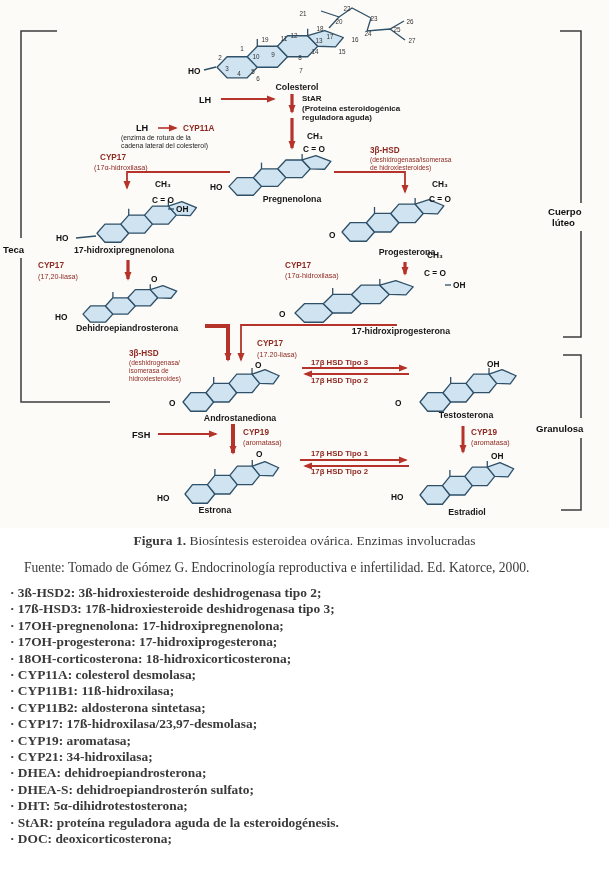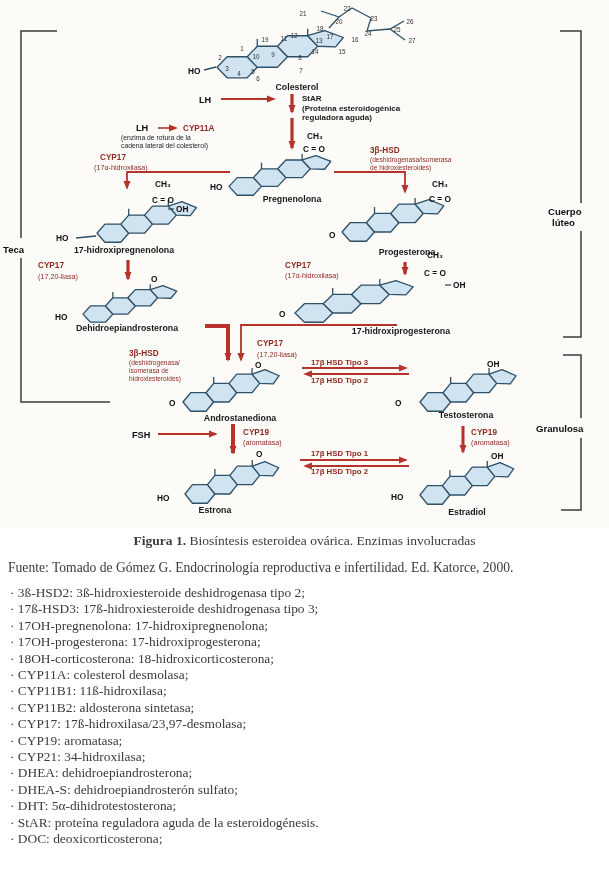--- a/index.html
+++ b/index.html
@@ -25,22 +25,22 @@
   .cnum     { font-size:6.3px; fill:#333; }
   .ring { fill:var(--fill); stroke:var(--stroke); stroke-width:1.3;
           stroke-linejoin:round; vector-effect:non-scaling-stroke; }
   .mtick { stroke:var(--stroke); stroke-width:1.3; vector-effect:non-scaling-stroke; }
   .bond { stroke:var(--stroke); stroke-width:1.3; fill:none; }
   .arrow { stroke:var(--red); fill:none; }
   .mk { fill:var(--red); }
   .bracket { stroke:var(--bracket); stroke-width:1.5; fill:none; }
   .caption { text-align:center; font-size:13.5px; color:#3b3b3b; margin-top:5px; }
   .caption .b { font-weight:bold;text-align:center; }
-  .source { font-size:13.6px; margin:11px 0 9px 8px; }
-  .abbr-list { padding-left:10px; }
+  .source { font-size:13.6px; margin:11px 0 9px 24px; }
+  .abbr-list { padding-left:10px;font-weight:bold; }
   .abbr { font-size:13.4px; line-height:16.4px; }
 </style>
 </head>
 <body>
 
 <div class="page">
 
 <svg class="diagram" width="609" height="528" viewBox="0 0 609 528">
   <defs>
     <g id="steroid">

